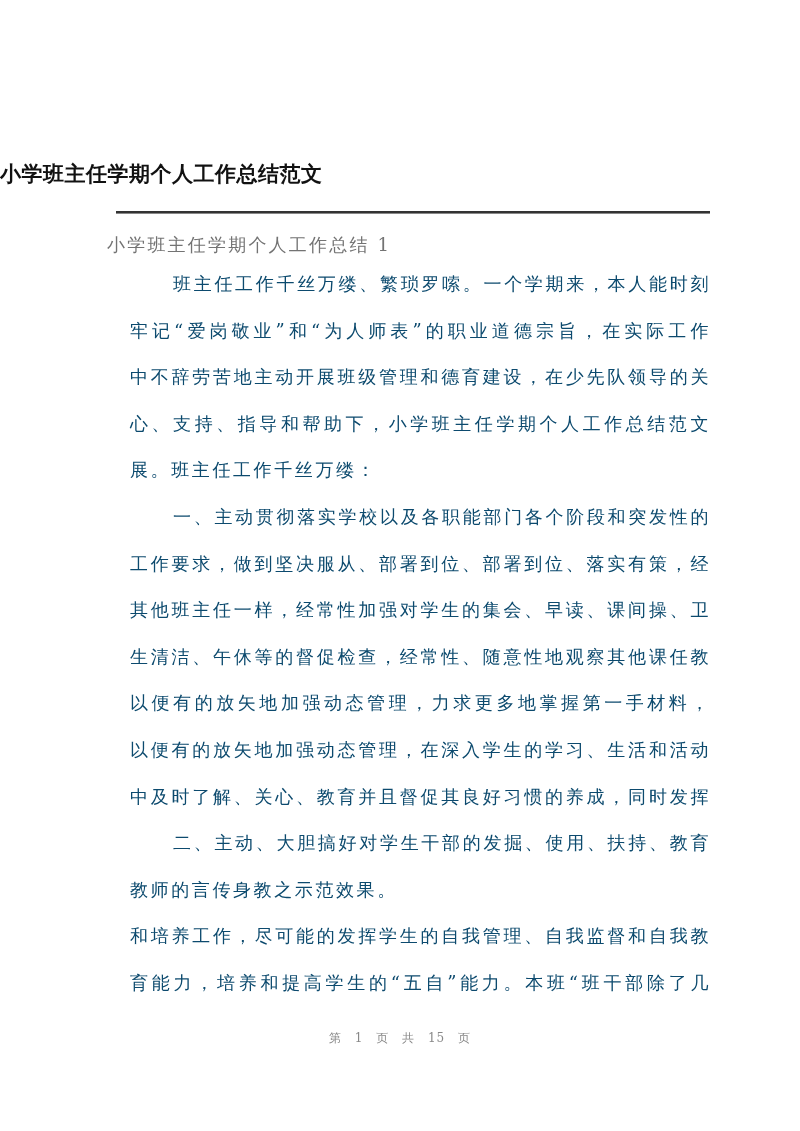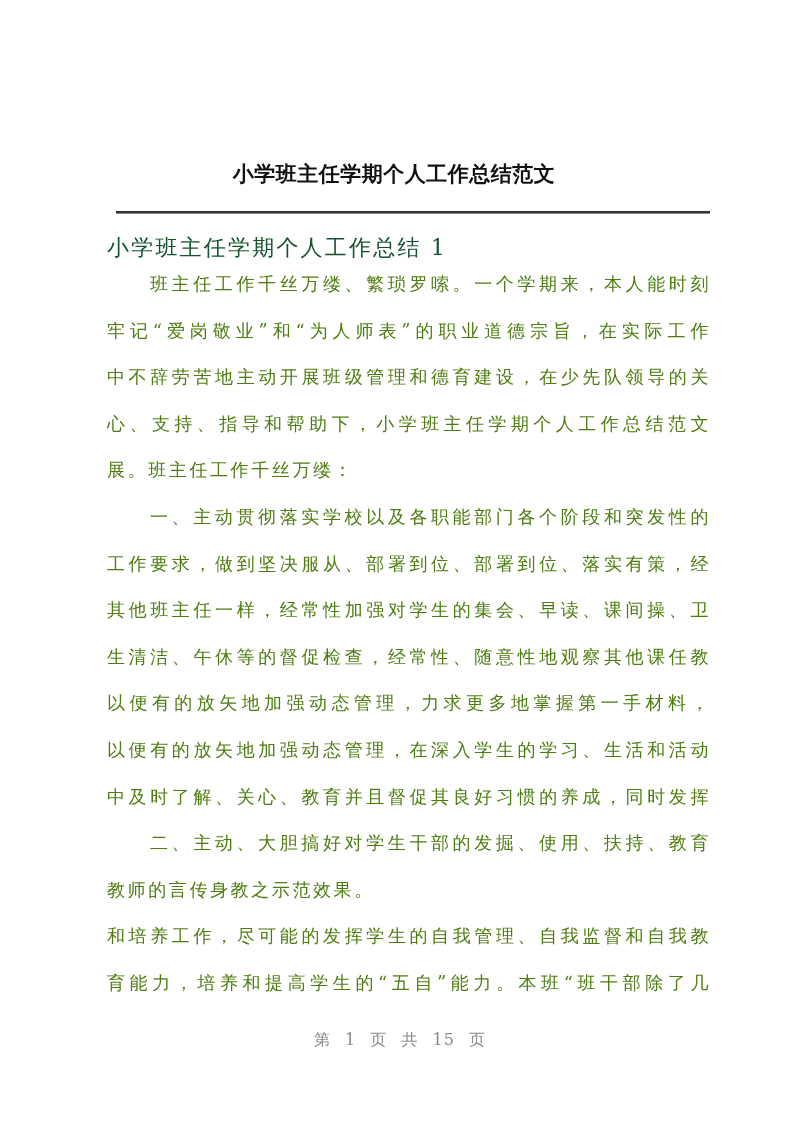--- a/index.html
+++ b/index.html
@@ -1,32 +1,32 @@
 <!DOCTYPE html>
 <html><head>
 <meta charset="utf-8">
 <style>
   html, body { margin: 0; padding: 0; background: #ffffff; }
   body { width: 800px; height: 1131px; position: relative; overflow: hidden;
          font-family: "DejaVu Serif", "Liberation Serif", serif; color: #222; }
-  .title { position: absolute; top: 160px; left: 0; width: 788px; text-align: center;
+  .title { position: absolute; top: 160px; left: 0; width: 788px; text-align: left;
            font-family: "DejaVu Sans", "Liberation Sans", sans-serif;
            font-weight: bold; font-size: 21px; color: #111; letter-spacing: 0.5px; }
   .rule { position: absolute; top: 211px; left: 116px; width: 594px; height: 2px;
           background: #333; border-bottom: 1.5px solid #888; }
-  .subhead { position: absolute; top: 233px; left: 107px; font-size: 22px; color: #14532d;
+  .subhead { position: absolute; top: 233px; left: 107px; font-size: 18px; color: #737373;
              letter-spacing: 2.2px; }
   .body-text { position: absolute; top: 270px; left: 107px; width: 604px; }
-  .line { height: 46.6px; font-size: 18px; line-height: 28px; color: #4d7c0f;
+  .line { height: 46.6px; font-size: 18px; line-height: 28px; color: #0c4a6e;
           letter-spacing: 2.6px; white-space: nowrap; text-align: justify;
-          text-align-last: justify; }
+          text-align-last: justify; margin-left: 23px; }
   .line.indent { padding-left: 43px; }
   .line.last { text-align-last: left; }
   .footer { position: absolute; top: 1030px; left: 0; width: 800px; text-align: center;
-            font-size: 16px; color: #888; word-spacing: 8px; letter-spacing: 1px; }
+            font-size: 12px; color: #888; word-spacing: 8px; letter-spacing: 1px; }
 </style>
 </head>
 <body>
 
 <div class="title">小学班主任学期个人工作总结范文</div>
 <div class="rule"></div>
 <div class="subhead">小学班主任学期个人工作总结 1</div>
 
 <div class="body-text">
   <div class="line indent">班主任工作千丝万缕、繁琐罗嗦。一个学期来，本人能时刻</div>

